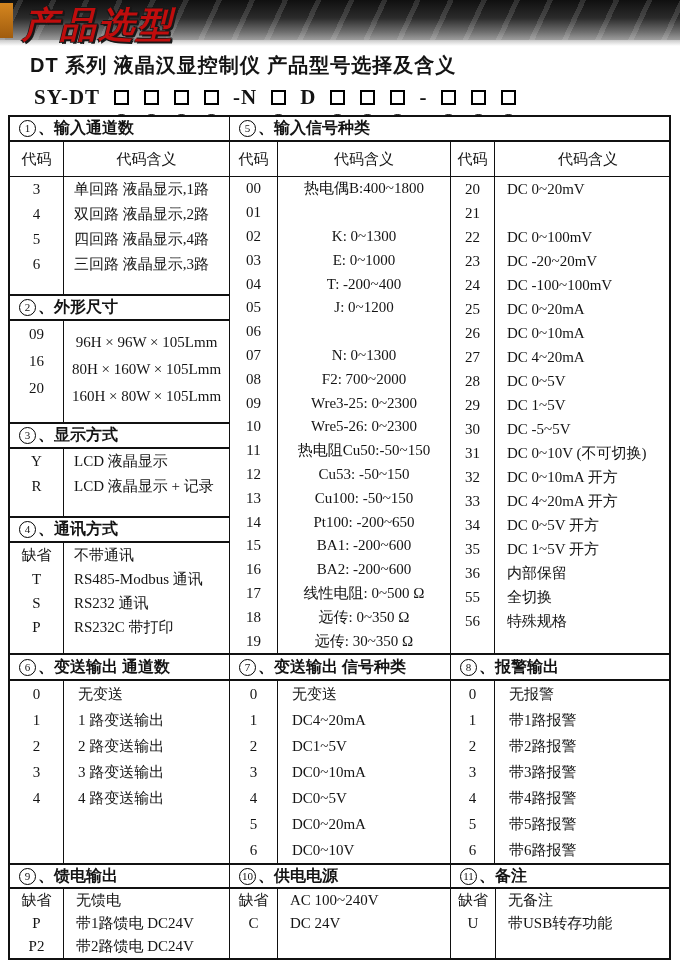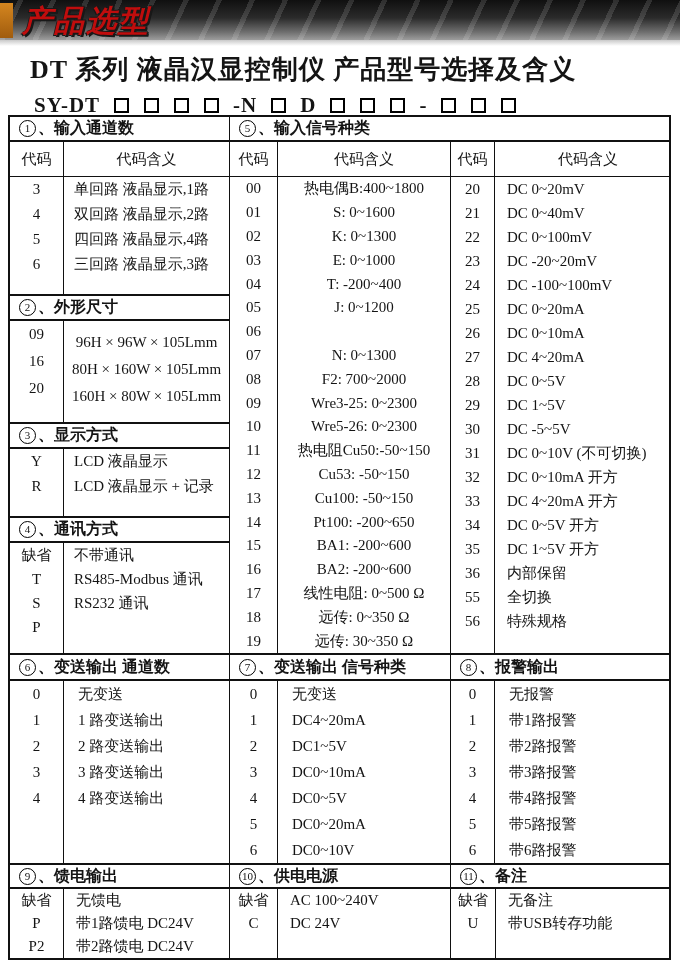--- a/index.html
+++ b/index.html
@@ -8,27 +8,27 @@
 
   
   .banner{position:relative;height:40px;
     background:linear-gradient(180deg,#101010 0%,#2b2b2b 45%,#6e6e6e 80%,#9d9d9d 100%);}
   .banner::before{content:"";position:absolute;inset:0;
     background:repeating-linear-gradient(295deg,rgba(255,255,255,0) 0 12px,rgba(255,255,255,.13) 12px 17px,rgba(255,255,255,0) 17px 30px);}
   .banner-tab{position:absolute;left:0;top:3px;width:13px;height:35px;
     background:linear-gradient(180deg,#d5861f,#a05c0e);}
   .banner-title{position:absolute;left:22px;top:1px;z-index:2;
     font-family:"Liberation Sans","DejaVu Sans",sans-serif;font-weight:bold;font-style:italic;
-    font-size:30px;letter-spacing:2px;color:#c00d0d;
+    font-size:36px;letter-spacing:2px;color:#c00d0d;
     text-shadow:2px 2px 0 #181818,-1px 1px 0 #181818,1px -1px 0 #181818,2px 0 0 #181818;}
   .banner-fade{height:6px;background:linear-gradient(180deg,#c9c9c9,#ffffff);}
 
   
-  .heading{margin:6px 0 0 30px;font-family:Liberation Serif, serif;
-    font-weight:bold;font-size:26px;letter-spacing:1px;white-space:nowrap;}
+  .heading{margin:6px 0 0 30px;font-family:Liberation Sans, sans-serif;
+    font-weight:bold;font-size:20px;letter-spacing:1px;white-space:nowrap;}
   .model-line{display:flex;align-items:flex-start;margin:5px 16px 0 34px;text-align:right;}
   .unit{display:flex;flex-direction:column;align-items:center;margin-right:13px;}
   .u-label{min-height:26px;display:flex;align-items:center;font-weight:bold;font-size:21px;letter-spacing:1px;}
   .u-label:empty{min-height:0;width:15px;height:15px;border:2px solid #000;margin:6px 0 5px;box-sizing:border-box;}
   .circ{display:inline-flex;width:17px;height:17px;border:1px solid #000;border-radius:50%;
     align-items:center;justify-content:center;font-size:11px;line-height:1;box-sizing:border-box;
     flex:none;background:#fff;}
   .circ:empty{display:none;}
   .u-num{margin-top:2px;}
 
@@ -292,20 +292,21 @@
               <div class="row">
                 <div class="cc">T</div>
                 <div class="cm">RS485-Modbus 通讯</div>
               </div>
               <div class="row">
                 <div class="cc">S</div>
                 <div class="cm">RS232 通讯</div>
               </div>
               <div class="row">
                 <div class="cc">P</div>
+                <div class="cm">RS232C 带打印</div>
               </div>
             </div>
           <div class="row fill">
               <div class="cc"></div>
               <div class="cm"></div>
             </div>
         </div>
 
       </div>
 
@@ -322,21 +323,20 @@
               <div class="cm">代码含义</div>
             </div>
             <div class="rows">
 
             <div class="row">
                   <div class="cc">00</div>
                   <div class="cm">热电偶B:400~1800</div>
                 </div>
                 <div class="row">
                   <div class="cc">01</div>
-                  <div class="cm">S: 0~1600</div>
                 </div>
                 <div class="row">
                   <div class="cc">02</div>
                   <div class="cm">K: 0~1300</div>
                 </div>
                 <div class="row">
                   <div class="cc">03</div>
                   <div class="cm">E: 0~1000</div>
                 </div>
                 <div class="row">
@@ -410,21 +410,20 @@
               <div class="cm">代码含义</div>
             </div>
             <div class="rows">
 
             <div class="row">
                   <div class="cc">20</div>
                   <div class="cm">DC 0~20mV</div>
                 </div>
                 <div class="row">
                   <div class="cc">21</div>
-                  <div class="cm">DC 0~40mV</div>
                 </div>
                 <div class="row">
                   <div class="cc">22</div>
                   <div class="cm">DC 0~100mV</div>
                 </div>
                 <div class="row">
                   <div class="cc">23</div>
                   <div class="cm">DC -20~20mV</div>
                 </div>
                 <div class="row">

